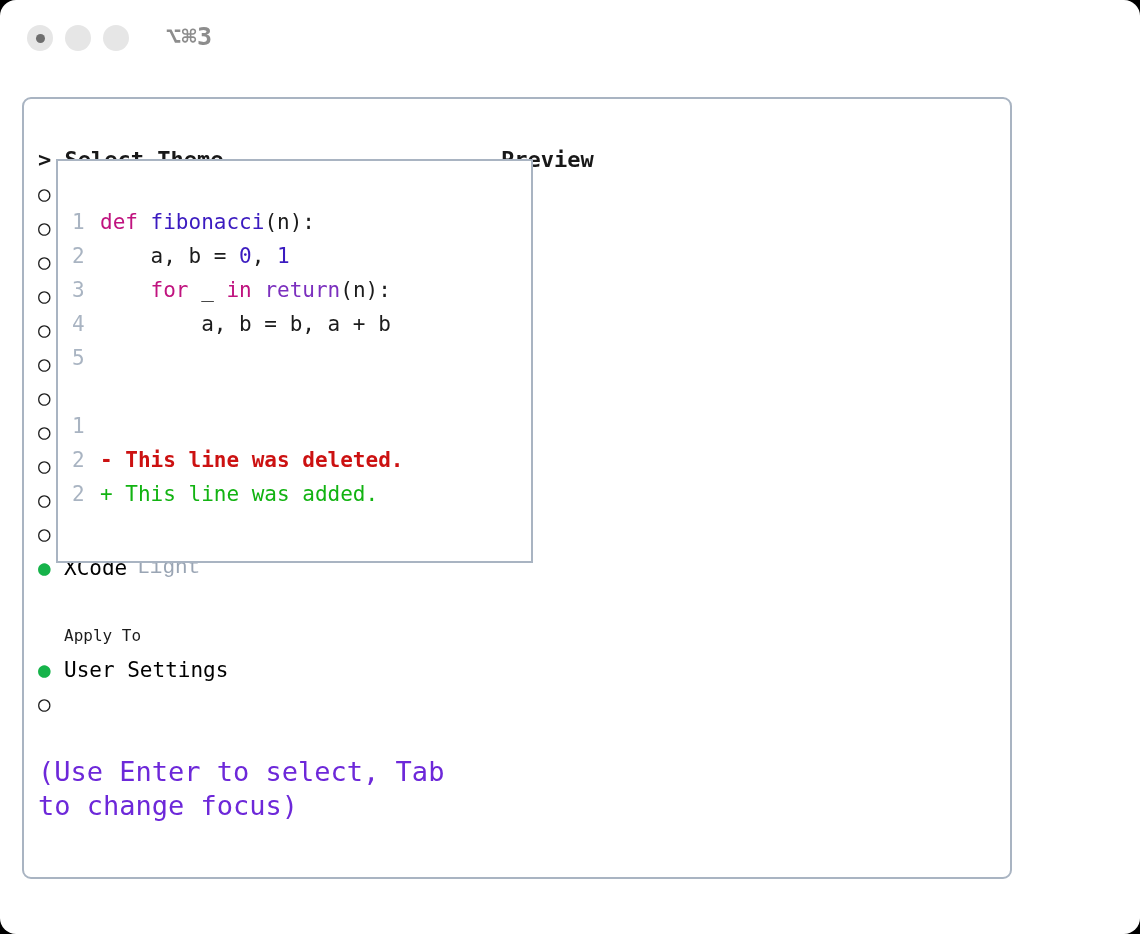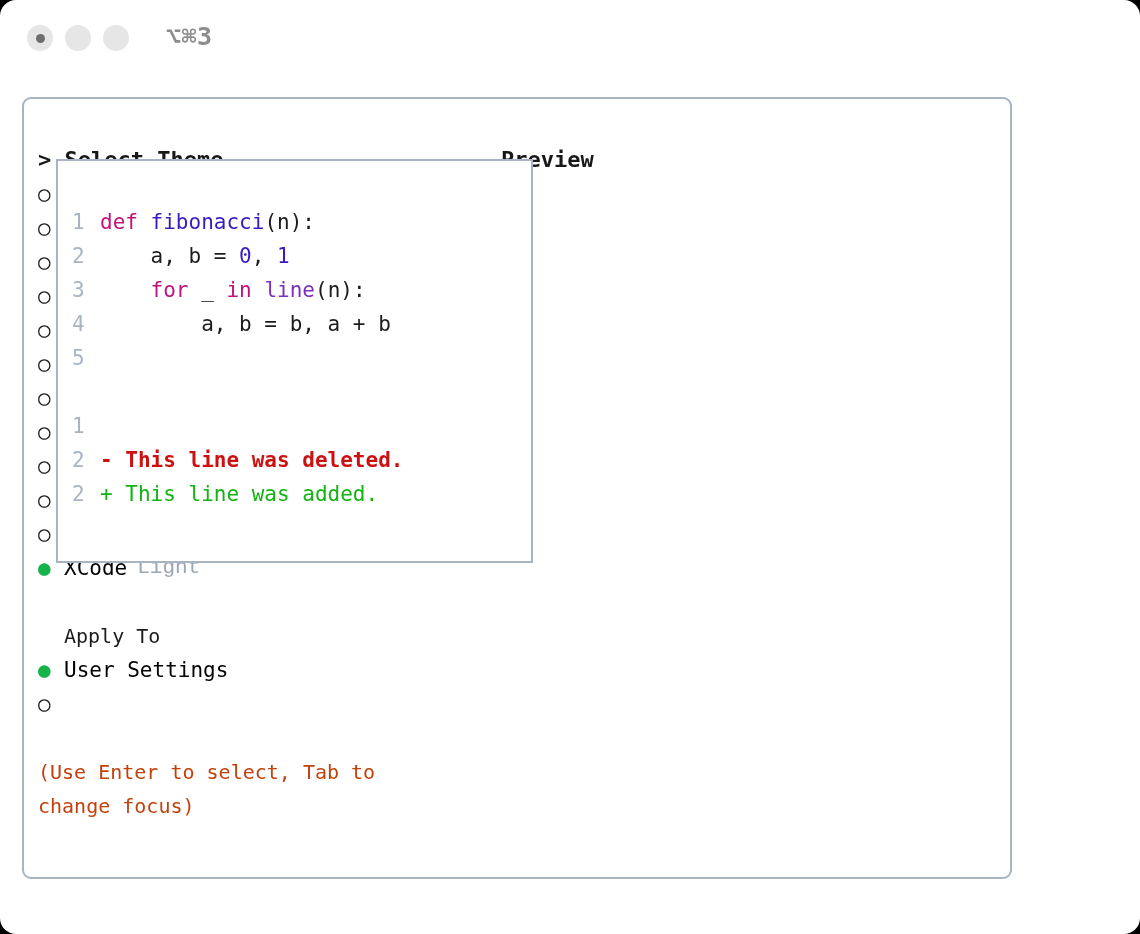--- a/index.html
+++ b/index.html
@@ -114,27 +114,27 @@
   .bullet.blank  { color: transparent; }
   .opt-name { color: #1c1c1c; }
   .opt-row.selected .opt-name { color: #000000; }
   .opt-tag {
     color: #9aa5b4;
     margin-left: 10px;
     font-family: Liberation Mono, monospace;
   }
   .section-title {
     color: #1c1c1c;
-    font-size: 20px;
+    font-size: 16px;
   }
   .spacer-row { height: 34px; }
   .hint {
     margin-top: 34px;
-    font-size: 20px;
-    color: #c2410c;
+    font-size: 27px;
+    color: #6d28d9;
     line-height: 34px;
     width: 410px;
     white-space: pre-wrap;
   }
 
   
   .right-col {
     position: absolute;
     left: 477px;
     top: 44px;
@@ -244,21 +244,21 @@
 
     <div class="right-col">
       <div class="preview-label">Preview</div>
     </div>
 
     <div class="code-box">
       <div class="code-inner">
         <div id="code-lines">
             <div class="code-line"><span class="ln">1</span><span class="code-content"><span class="tk-kw">def </span><span class="tk-fn">fibonacci</span><span class="tk-plain">(n):</span></span></div>
             <div class="code-line"><span class="ln">2</span><span class="code-content"><span class="tk-plain">    a, b = </span><span class="tk-num">0</span><span class="tk-plain">, </span><span class="tk-num">1</span></span></div>
-            <div class="code-line"><span class="ln">3</span><span class="code-content"><span class="tk-plain">    </span><span class="tk-kw">for</span><span class="tk-plain"> _ </span><span class="tk-kw">in</span><span class="tk-plain"> </span><span class="tk-builtin">line</span><span class="tk-plain">(n):</span></span></div>
+            <div class="code-line"><span class="ln">3</span><span class="code-content"><span class="tk-plain">    </span><span class="tk-kw">for</span><span class="tk-plain"> _ </span><span class="tk-kw">in</span><span class="tk-plain"> </span><span class="tk-builtin">return</span><span class="tk-plain">(n):</span></span></div>
             <div class="code-line"><span class="ln">4</span><span class="code-content"><span class="tk-plain">        a, b = b, a + b</span></span></div>
             <div class="code-line"><span class="ln">5</span></div>
           </div>
         <div class="blank-line"></div>
         <div id="diff-lines">
             <div class="code-line"><span class="ln">1</span></div>
             <div class="code-line"><span class="ln">2</span><span class="code-content diff-del">- This line was deleted.</span></div>
             <div class="code-line"><span class="ln">2</span><span class="code-content diff-add">+ This line was added.</span></div>
           </div>
       </div>

